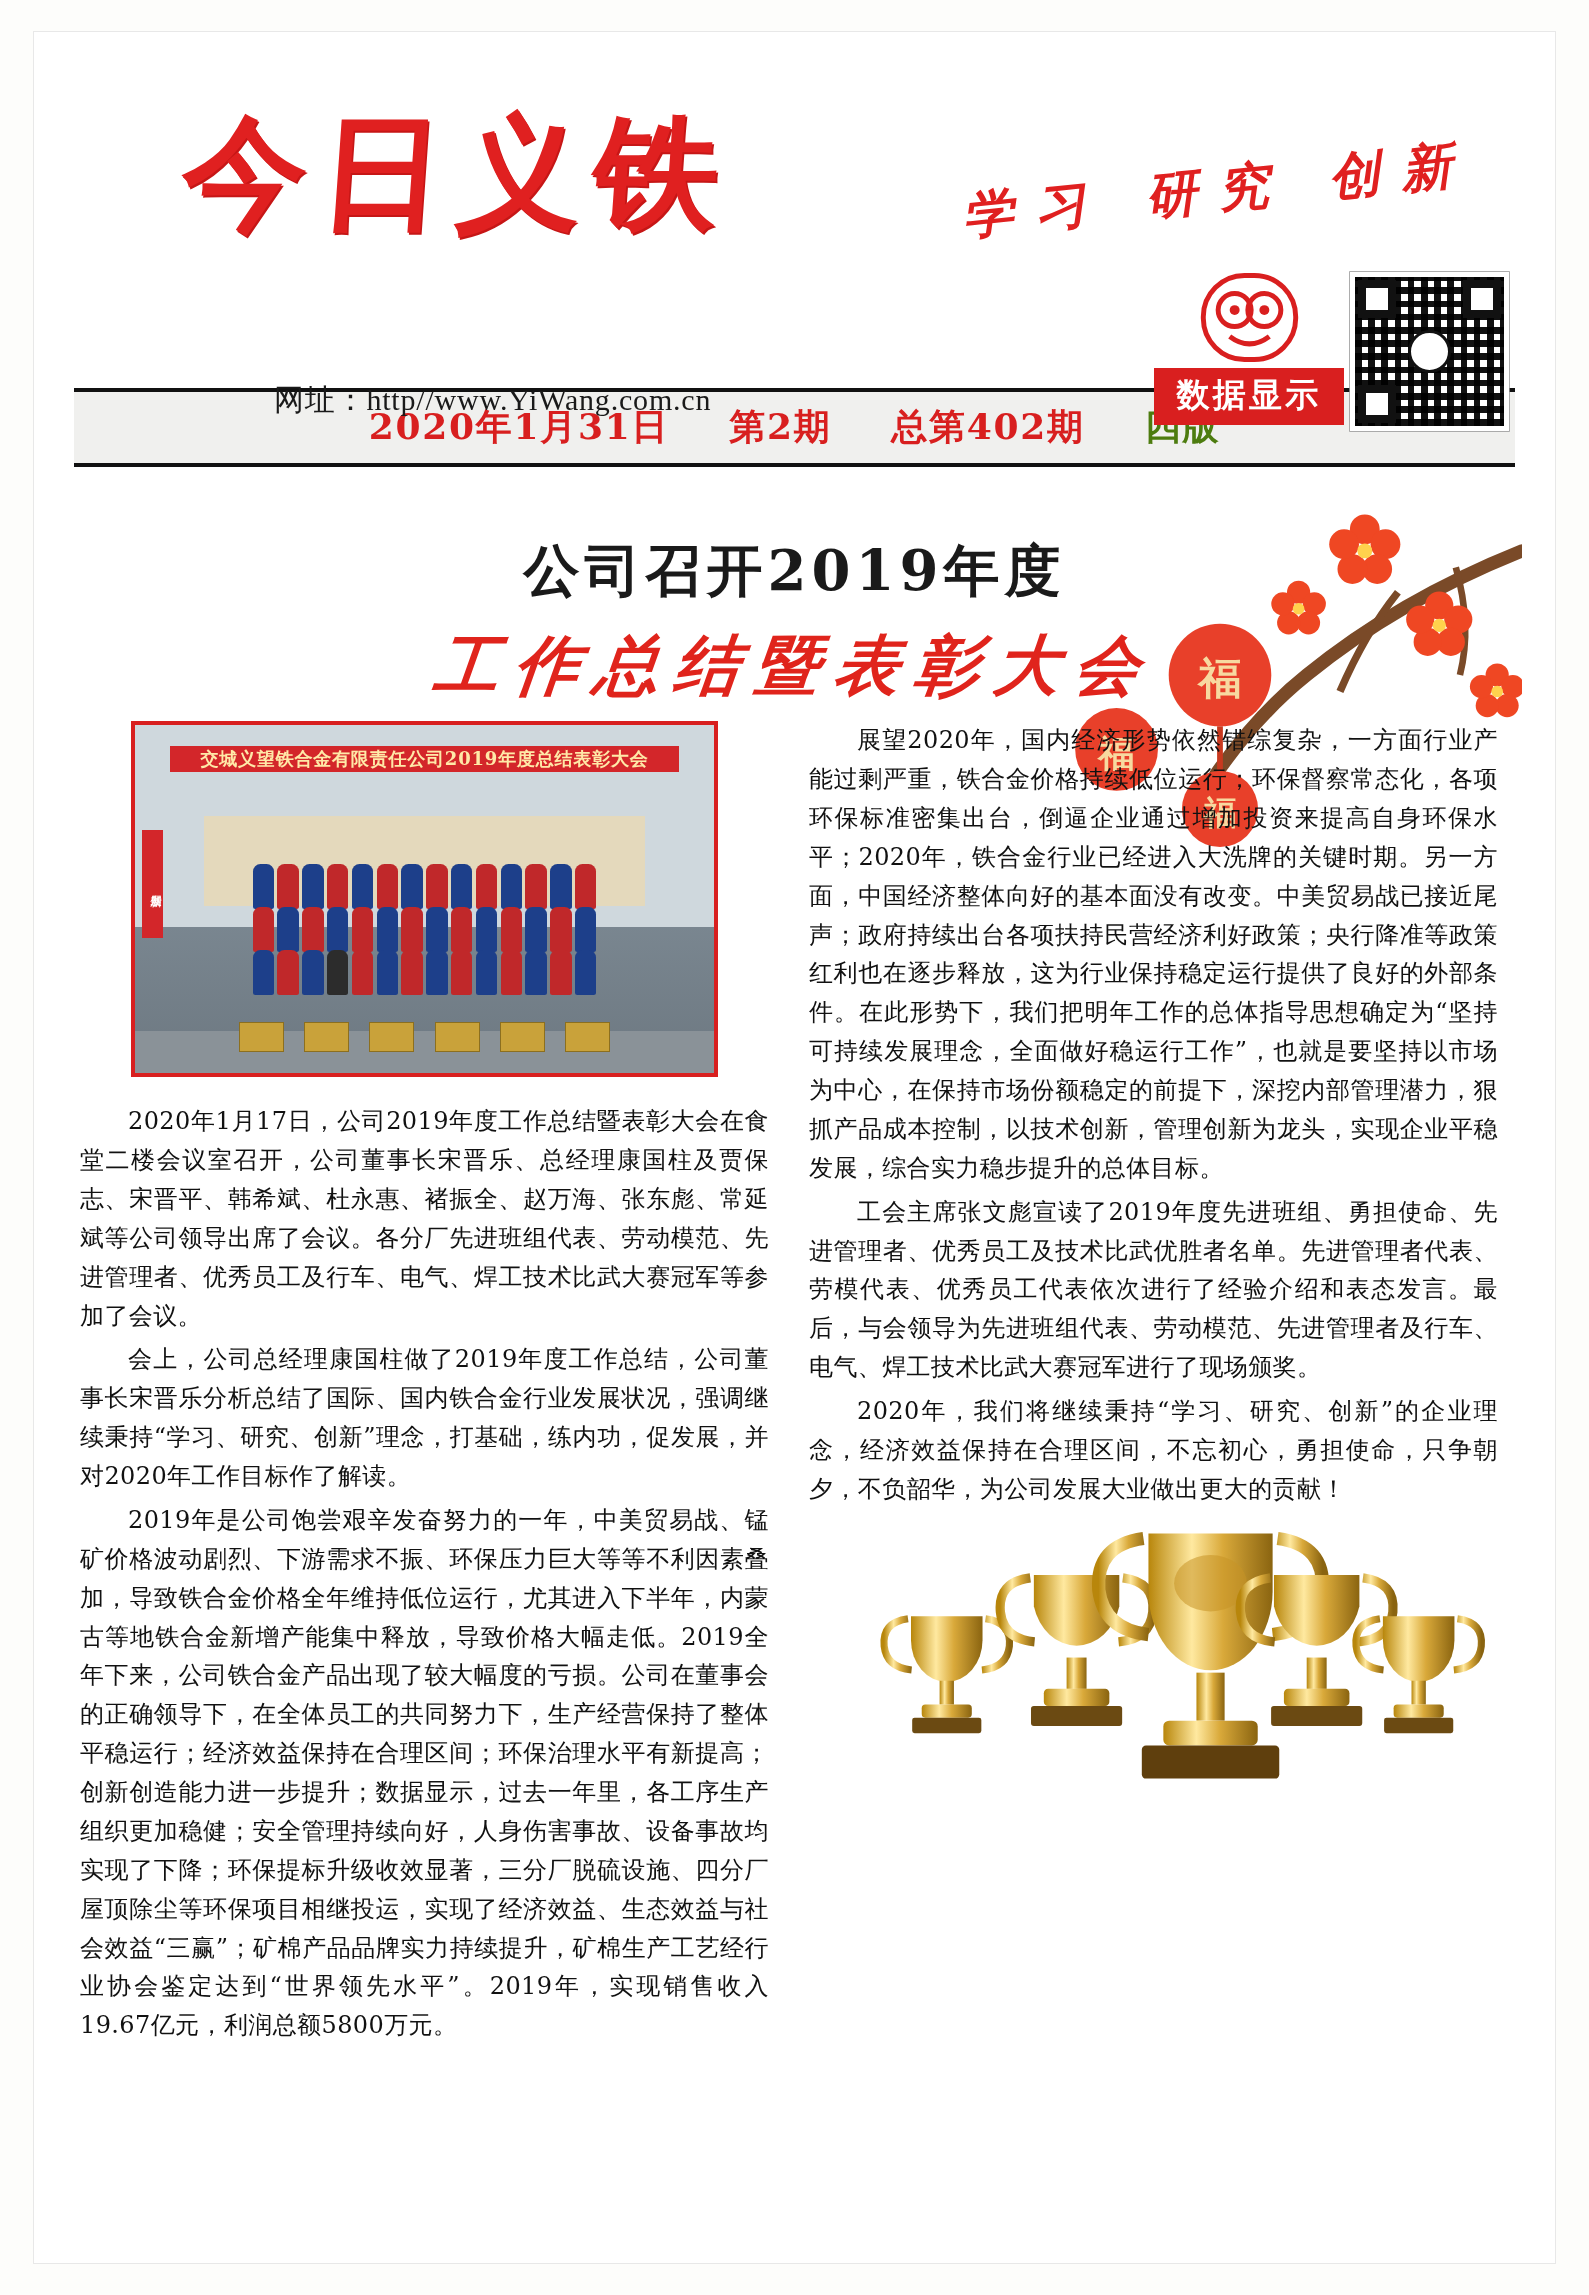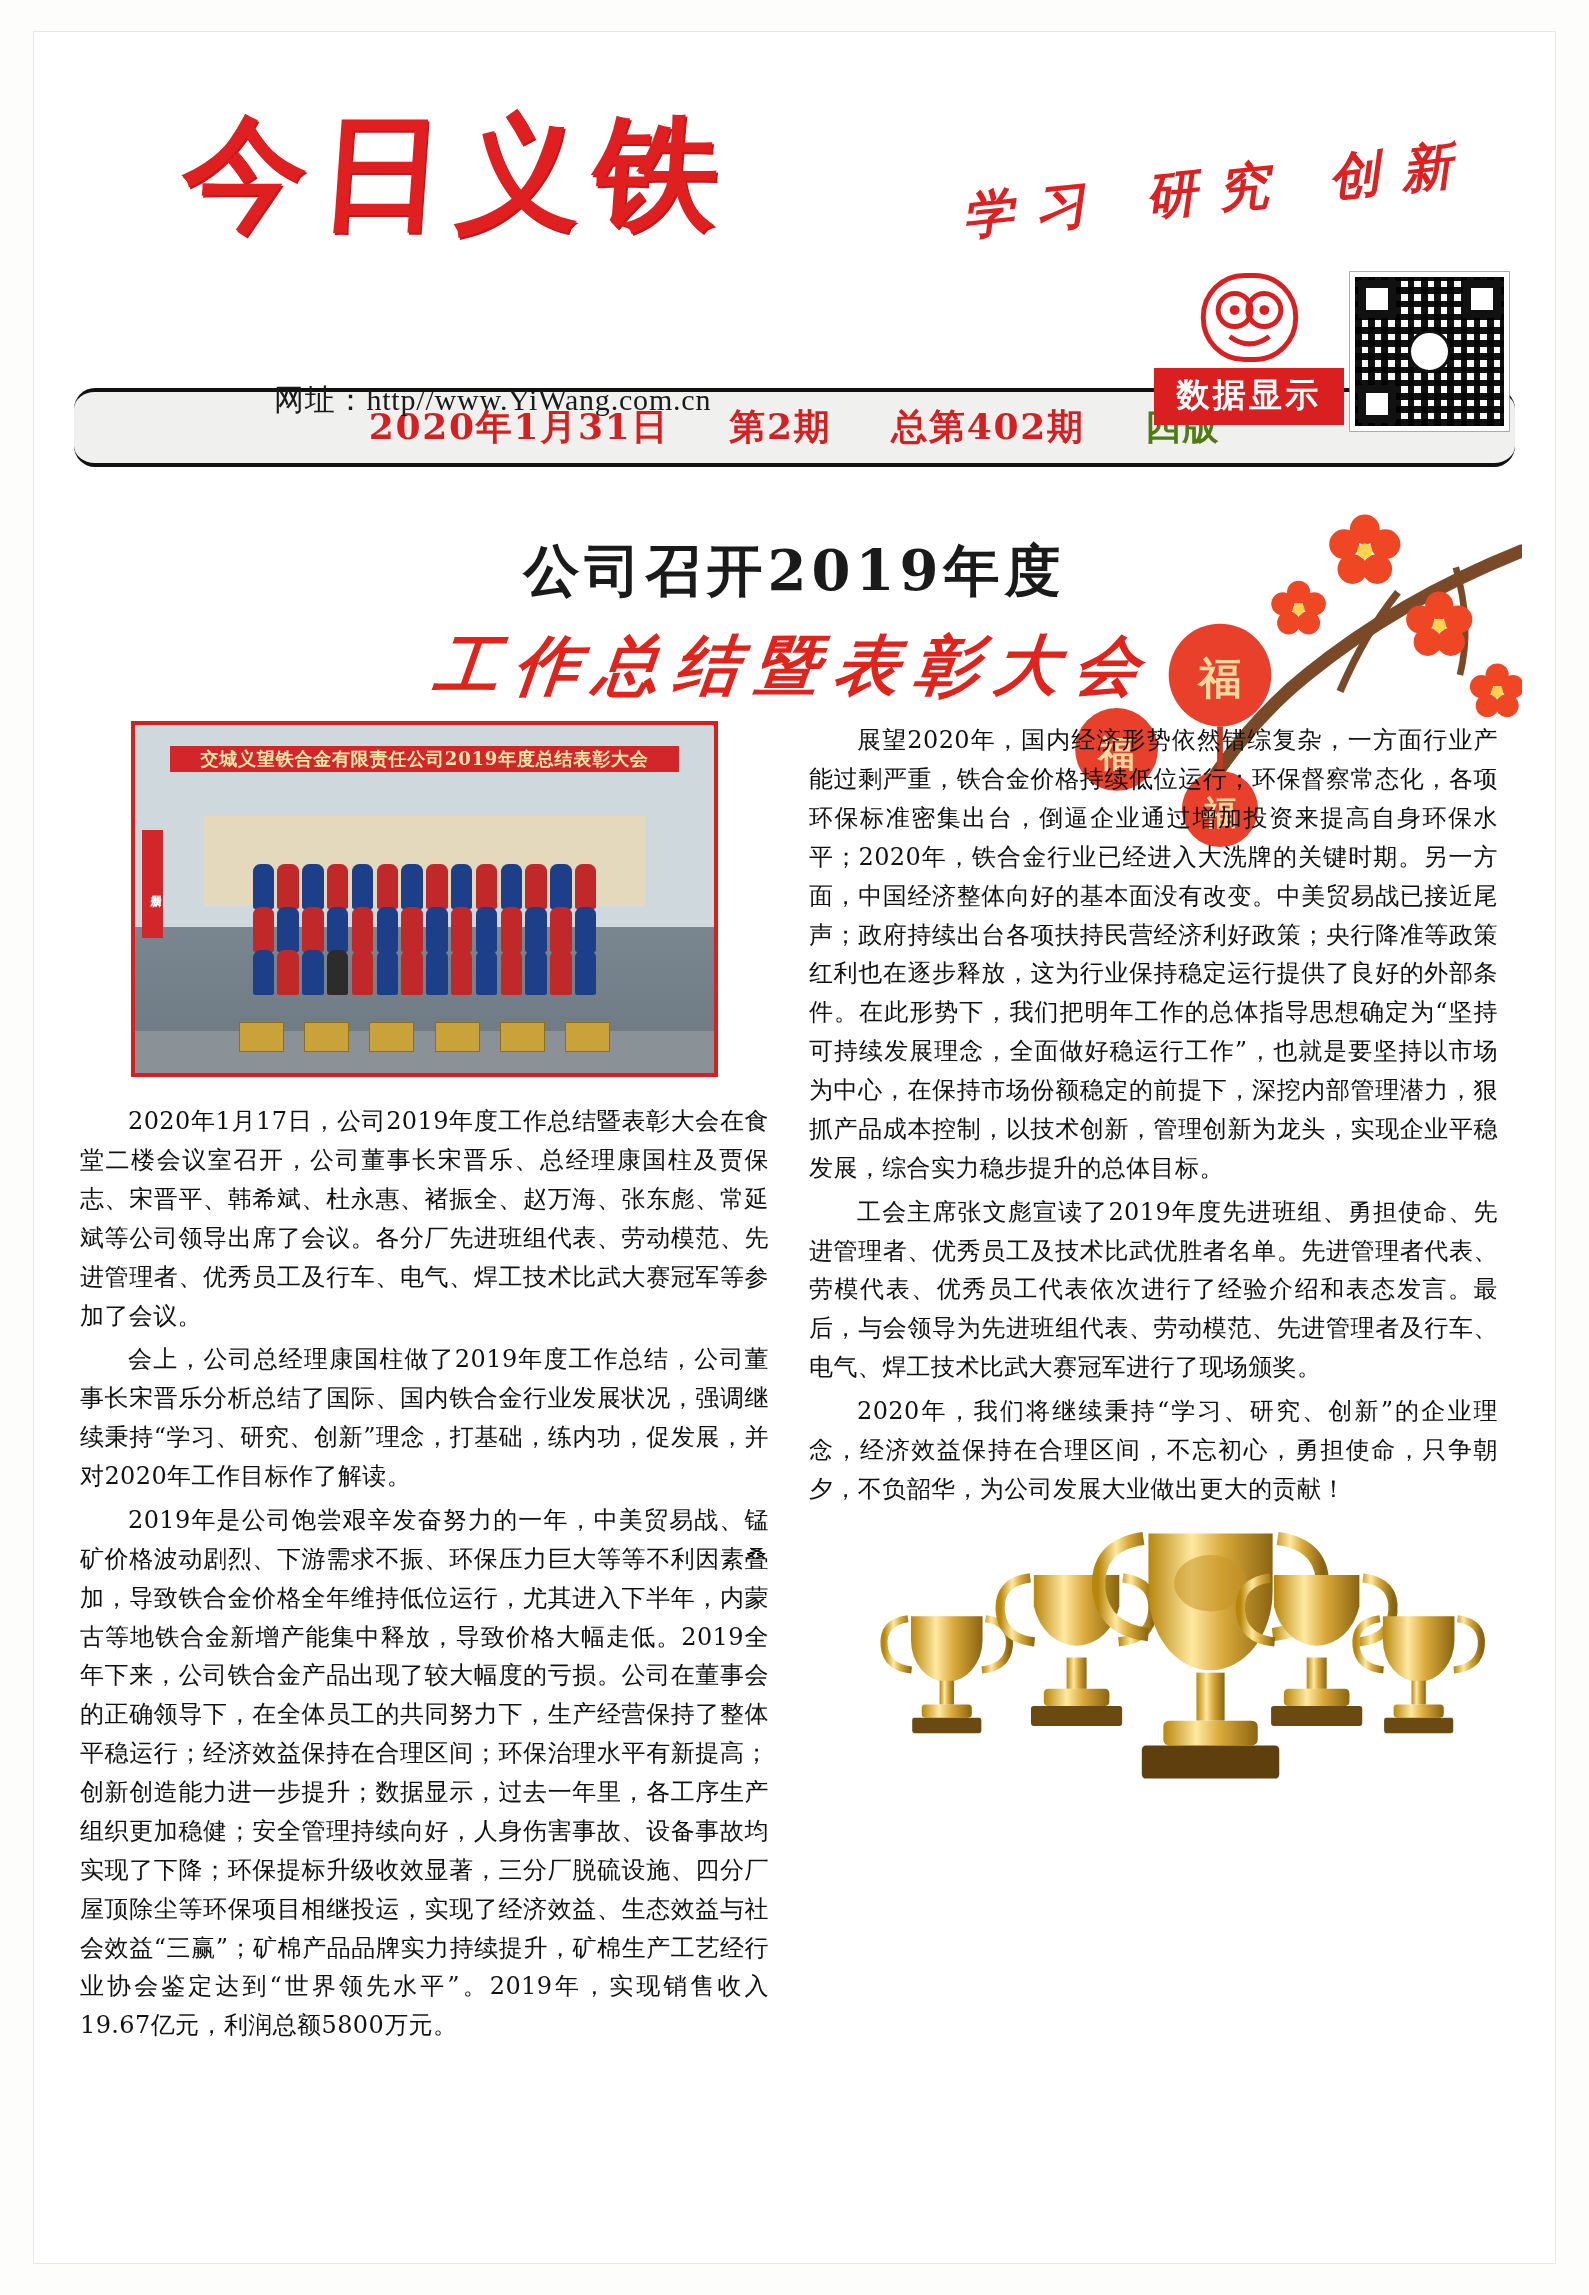--- a/index.html
+++ b/index.html
@@ -111,21 +111,20 @@
 
   
   .datebar{
     margin:0 40px;
     border-top:4.1px solid #111;
     border-bottom:4.1px solid #111;
     background:#f0f0ee;
     height:71px;
     display:flex;align-items:center;justify-content:center;
     gap:60px;
-    border-radius:21px;
   }
   .datebar span{
     font-family:"DejaVu Serif","Liberation Serif",serif;
     font-weight:bold;
     font-size:36px;
     color:#d81f1f;
     letter-spacing:1.7px;
   }
   .datebar span.black{color:#4d7c0f;}
 

